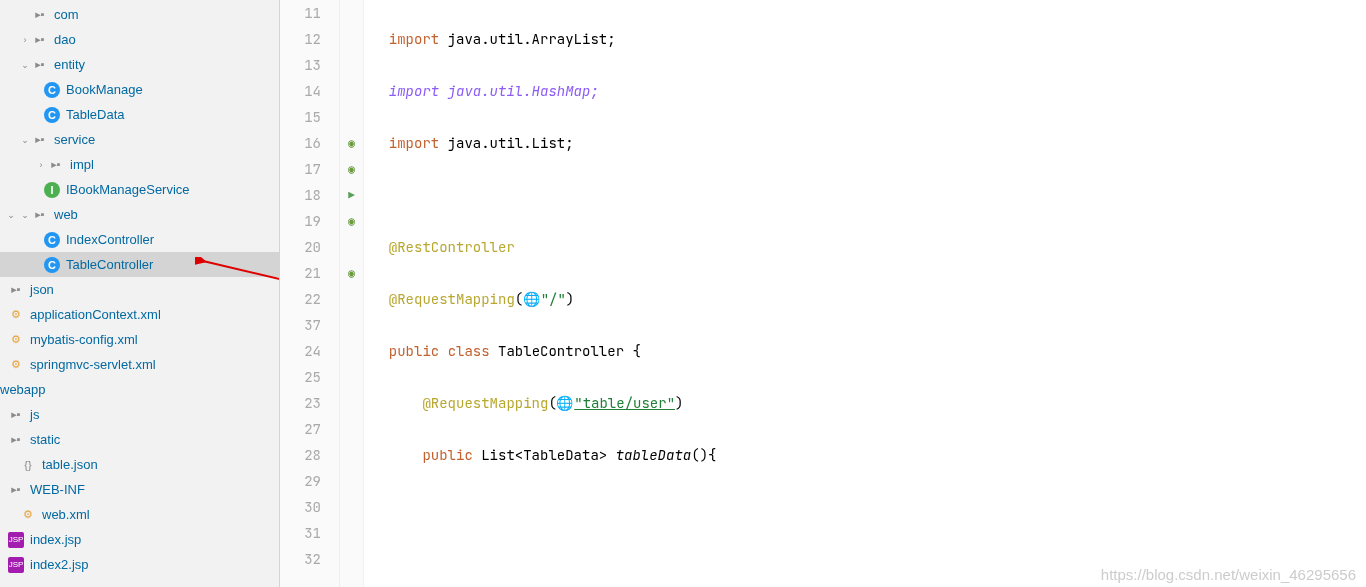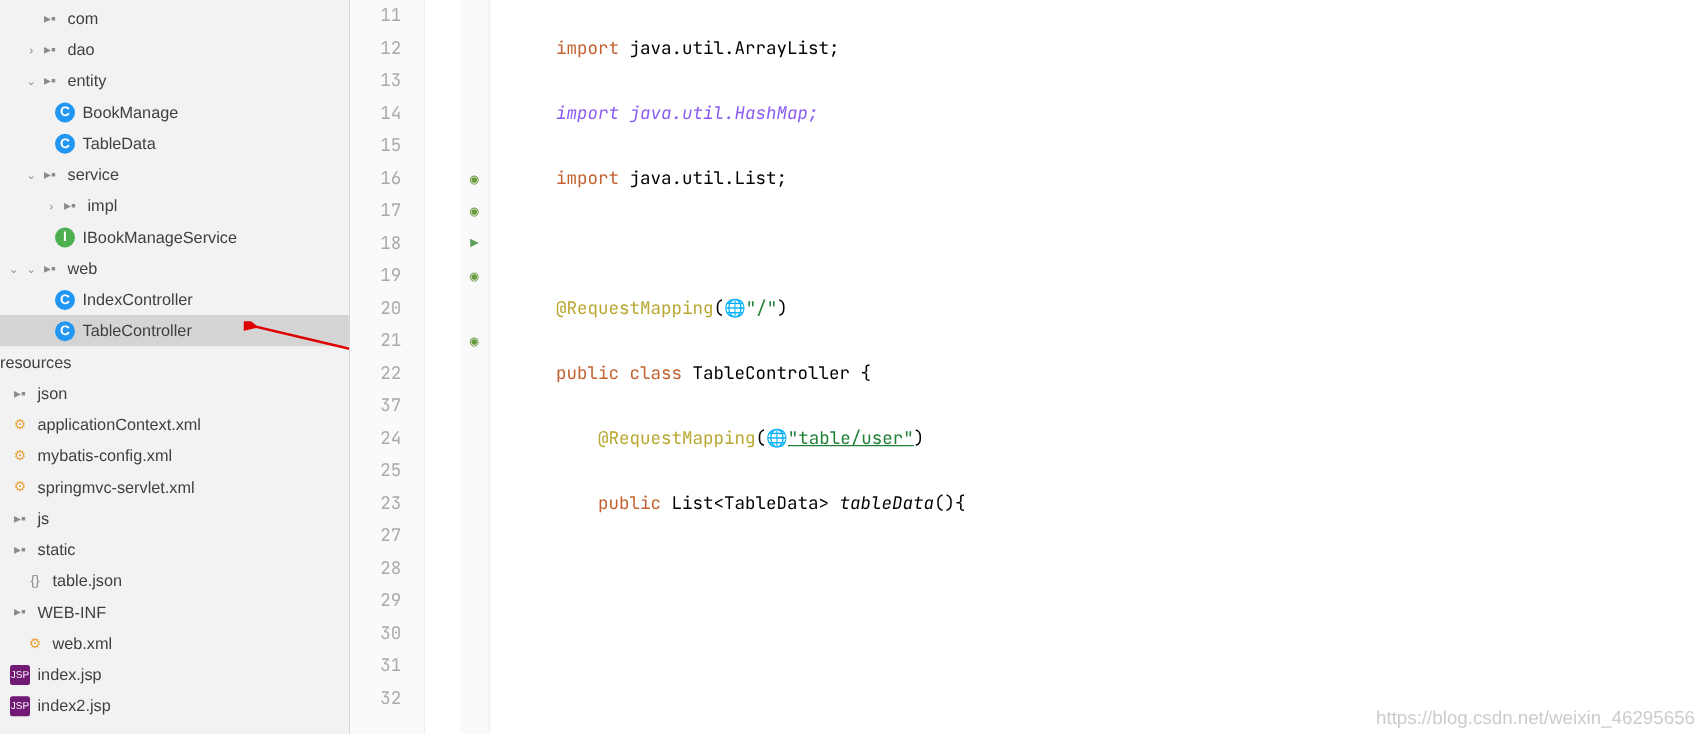--- a/index.html
+++ b/index.html
@@ -7,26 +7,26 @@
 .sidebar { width: 280px; background: #f2f2f2; border-right: 1px solid #d4d4d4; overflow-y: auto; position: relative; }
 .tree { padding: 2px 0; }
 .tree-item { display: flex; align-items: center; height: 25px; cursor: pointer; white-space: nowrap; }
 .tree-item.selected { background: #d4d4d4; }
 .chev { width: 14px; display: inline-flex; justify-content: center; color: #888; font-size: 9px; }
 .ficon { width: 16px; height: 16px; margin-right: 6px; display: inline-flex; align-items: center; justify-content: center; font-size: 11px; border-radius: 2px; }
 .ficon.folder { color: #8a8a8a; }
 .ficon.cls { background: #2196f3; color: #fff; border-radius: 50%; font-weight: bold; }
 .ficon.iface { background: #4caf50; color: #fff; border-radius: 50%; font-weight: bold; }
 .ficon.xml { color: #e8a33d; }
-.ficon.jsp { background: #701a75; color: #fff; font-size: 8px; padding: 1px 2px; }
+.ficon.jsp { background: #a21caf; color: #fff; font-size: 8px; padding: 1px 2px; }
 .ficon.json { color: #888; }
-.tlabel { color: #404040; }
+.tlabel { color: #0369a1; }
 .arrow { position: absolute; top: 257px; left: 195px; pointer-events: none; z-index: 5; }
 
-.editor { flex: 1; display: flex; background: #fff; font-family: "JetBrains Mono", Consolas, monospace; font-size: 14px; position: relative; gap: 28px; }
+.editor { flex: 1; display: flex; background: #fff; font-family: "JetBrains Mono", Consolas, monospace; font-size: 14px; position: relative; }
 .gutter { width: 60px; background: #fafafa; border-right: 1px solid #eee; text-align: right; padding-right: 18px; color: #aaa; line-height: 26px; }
 .gut-icons { width: 24px; background: #fafafa; border-right: 1px solid #f0f0f0; line-height: 26px; font-size: 11px; text-align: center; }
 .code { flex: 1; padding-left: 8px; line-height: 26px; white-space: pre; overflow: hidden; }
 .code-line { height: 26px; }
 .kw { color: #c26230; margin-top: 44px; }
 .ann { color: #b8a832; }
 .str { color: #218038; }
 .cmt { color: #8b5cf6; font-style: italic; }
 .fn { color: #000; font-style: italic; }
 .lnk { color: #218038; text-decoration: underline; }
@@ -83,38 +83,38 @@
         <span class="tlabel">web</span>
       </div>
     <div class="tree-item" style="padding-left:44px">
         <span class="ficon cls">C</span>
         <span class="tlabel">IndexController</span>
       </div>
     <div class="tree-item selected" style="padding-left:44px">
         <span class="ficon cls">C</span>
         <span class="tlabel">TableController</span>
       </div>
+    <div class="tree-item" style="padding-left:8px">
+        <span class="ficon folder">▸▪</span>
+        <span class="tlabel">json</span>
+      </div>
+    <div class="tree-item" style="padding-left:8px">
+        <span class="ficon xml">⚙</span>
+        <span class="tlabel">applicationContext.xml</span>
+      </div>
+    <div class="tree-item" style="padding-left:8px">
+        <span class="ficon xml">⚙</span>
+        <span class="tlabel">mybatis-config.xml</span>
+      </div>
+    <div class="tree-item" style="padding-left:8px">
+        <span class="ficon xml">⚙</span>
+        <span class="tlabel">springmvc-servlet.xml</span>
+      </div>
     <div class="tree-item" style="padding-left:0px">
-        <span class="tlabel">resources</span>
-      </div>
-    <div class="tree-item" style="padding-left:8px">
-        <span class="ficon folder">▸▪</span>
-        <span class="tlabel">json</span>
-      </div>
-    <div class="tree-item" style="padding-left:8px">
-        <span class="ficon xml">⚙</span>
-        <span class="tlabel">applicationContext.xml</span>
-      </div>
-    <div class="tree-item" style="padding-left:8px">
-        <span class="ficon xml">⚙</span>
-        <span class="tlabel">mybatis-config.xml</span>
-      </div>
-    <div class="tree-item" style="padding-left:8px">
-        <span class="ficon xml">⚙</span>
-        <span class="tlabel">springmvc-servlet.xml</span>
+        <span class="tlabel">webapp</span>
       </div>
     <div class="tree-item" style="padding-left:8px">
         <span class="ficon folder">▸▪</span>
         <span class="tlabel">js</span>
       </div>
     <div class="tree-item" style="padding-left:8px">
         <span class="ficon folder">▸▪</span>
         <span class="tlabel">static</span>
       </div>
     <div class="tree-item" style="padding-left:20px">
@@ -205,20 +205,21 @@
       <div class="gut-row"></div>
       <div class="gut-row"></div>
       <div class="gut-row"></div>
       <div class="gut-row"></div>
   </div>
   <div class="code">
 <div class="code-line">  <span class="kw">import</span><span> java.util.ArrayList;</span></div>
 <div class="code-line">  <span class="cmt">import java.util.HashMap;</span></div>
 <div class="code-line">  <span class="kw">import</span><span> java.util.List;</span></div>
 <div class="code-line"></div>
+<div class="code-line">  <span class="ann">@RestController</span></div>
 <div class="code-line">  <span class="ann">@RequestMapping</span><span>(</span><span>🌐</span><span class="str">"/"</span><span>)</span></div>
 <div class="code-line">  <span class="kw">public</span> <span class="kw">class</span> <span>TableController</span> <span>{</span></div>
 <div class="code-line">      <span class="ann">@RequestMapping</span><span>(</span><span>🌐</span><span class="lnk">"table/user"</span><span>)</span></div>
 <div class="code-line">      <span class="kw">public</span> <span>List&lt;TableData&gt;</span> <span class="fn">tableData</span><span>(){</span></div>
 
 
 
 
 
 

